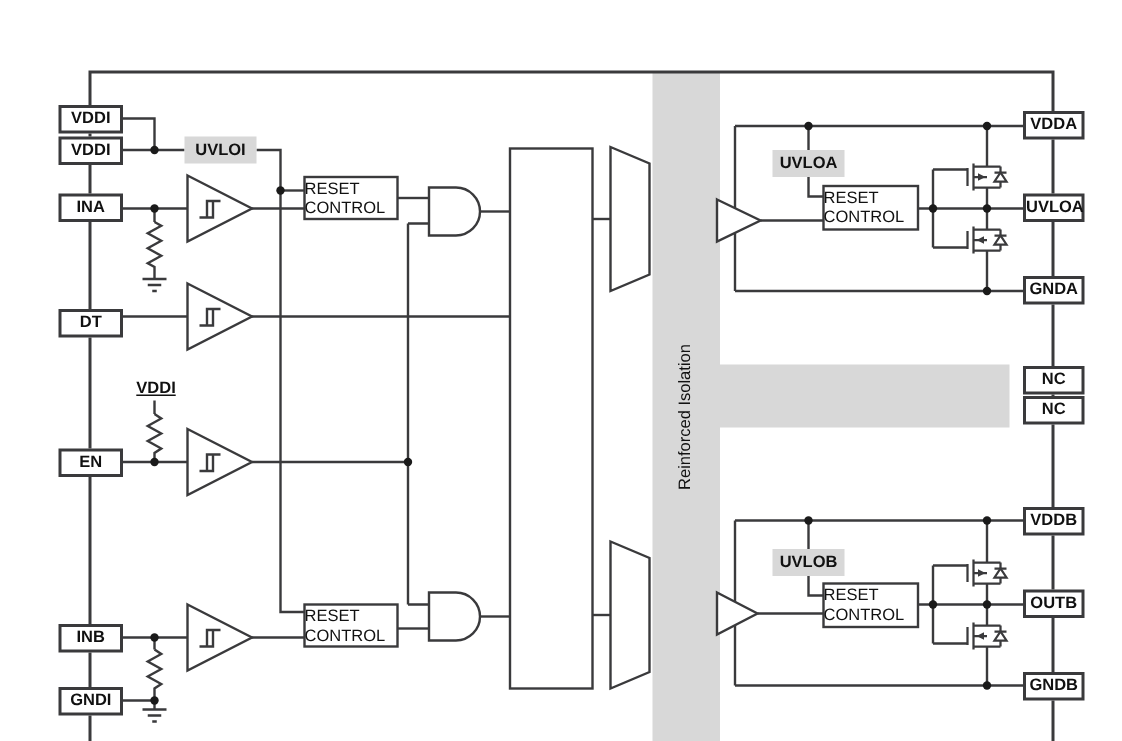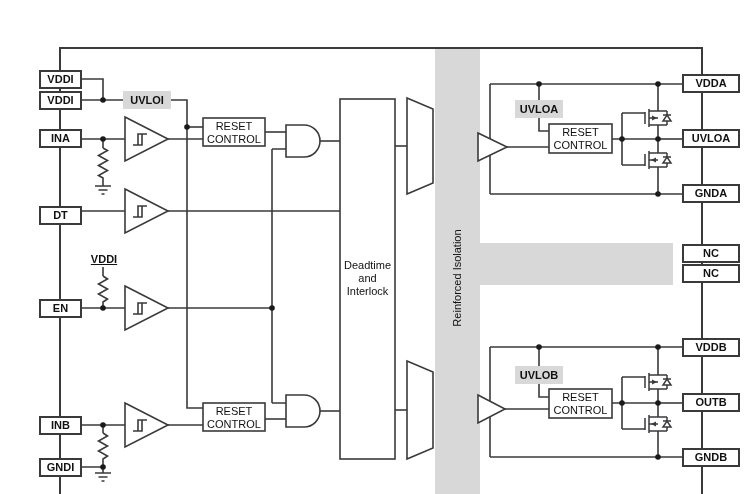--- a/index.html
+++ b/index.html
@@ -2,24 +2,24 @@
 <html><head>
 <meta charset="utf-8">
 <style>
   html,body{margin:0;padding:0;background:#ffffff;}
   #canvas{position:relative;width:748px;height:494px;background:#ffffff;overflow:hidden;
           font-family:"Liberation Sans", sans-serif;color:#111;margin-top:36px;}
   #canvas svg{position:absolute;left:0;top:0;}
   .pin{position:absolute;box-sizing:border-box;height:19px;border:2px solid #3a3a3c;background:#fff;
        font:700 11px/15px "Liberation Sans",sans-serif;text-align:center;color:#111;}
   .pinL{left:39px;width:43px;}
-  .pinR{left:682px;width:58px;}
+  .pinR{left:682px;width:41px;}
   .tag{position:absolute;width:48px;height:18px;background:#d8d8d8;
        font:700 11px/18px "Liberation Sans",sans-serif;text-align:center;color:#111;}
-  .blktxt{position:absolute;text-align:center;font:400 11px/12.5px "Liberation Sans",sans-serif;color:#111;}
+  .blktxt{position:absolute;font:400 11px/12.5px "Liberation Sans",sans-serif;color:#111;}
   .dtxt{position:absolute;text-align:center;font:400 11px/13px "Liberation Sans",sans-serif;color:#111;}
   .iso{position:absolute;text-align:center;font:400 11px/14px "Liberation Sans",sans-serif;color:#111;}
   .ref{position:absolute;text-align:center;text-decoration:underline;
        font:700 11px/14px "Liberation Sans",sans-serif;color:#111;}
   .part{position:absolute;text-align:center;font:700 11.5px/14px "Liberation Sans",sans-serif;color:#111;}
 </style>
 </head>
 <body>
 
 <div id="canvas">
@@ -220,22 +220,17 @@
 </div>
 <div class="blktxt" style="left:549px;top:90px;width:63px">
   <div>RESET</div>
   <div>CONTROL</div>
 </div>
 <div class="blktxt" style="left:549px;top:355px;width:63px">
   <div>RESET</div>
   <div>CONTROL</div>
 </div>
 
-<div class="dtxt" style="left:340px;top:223px;width:55px">
-  <div>Deadtime</div>
-  <div>and</div>
-  <div>Interlock</div>
-</div>
 
 <div class="iso" style="left:382px;top:235px;width:150px;transform:rotate(-90deg)">Reinforced Isolation</div>
 
 
 </div>
 
 </body></html>

